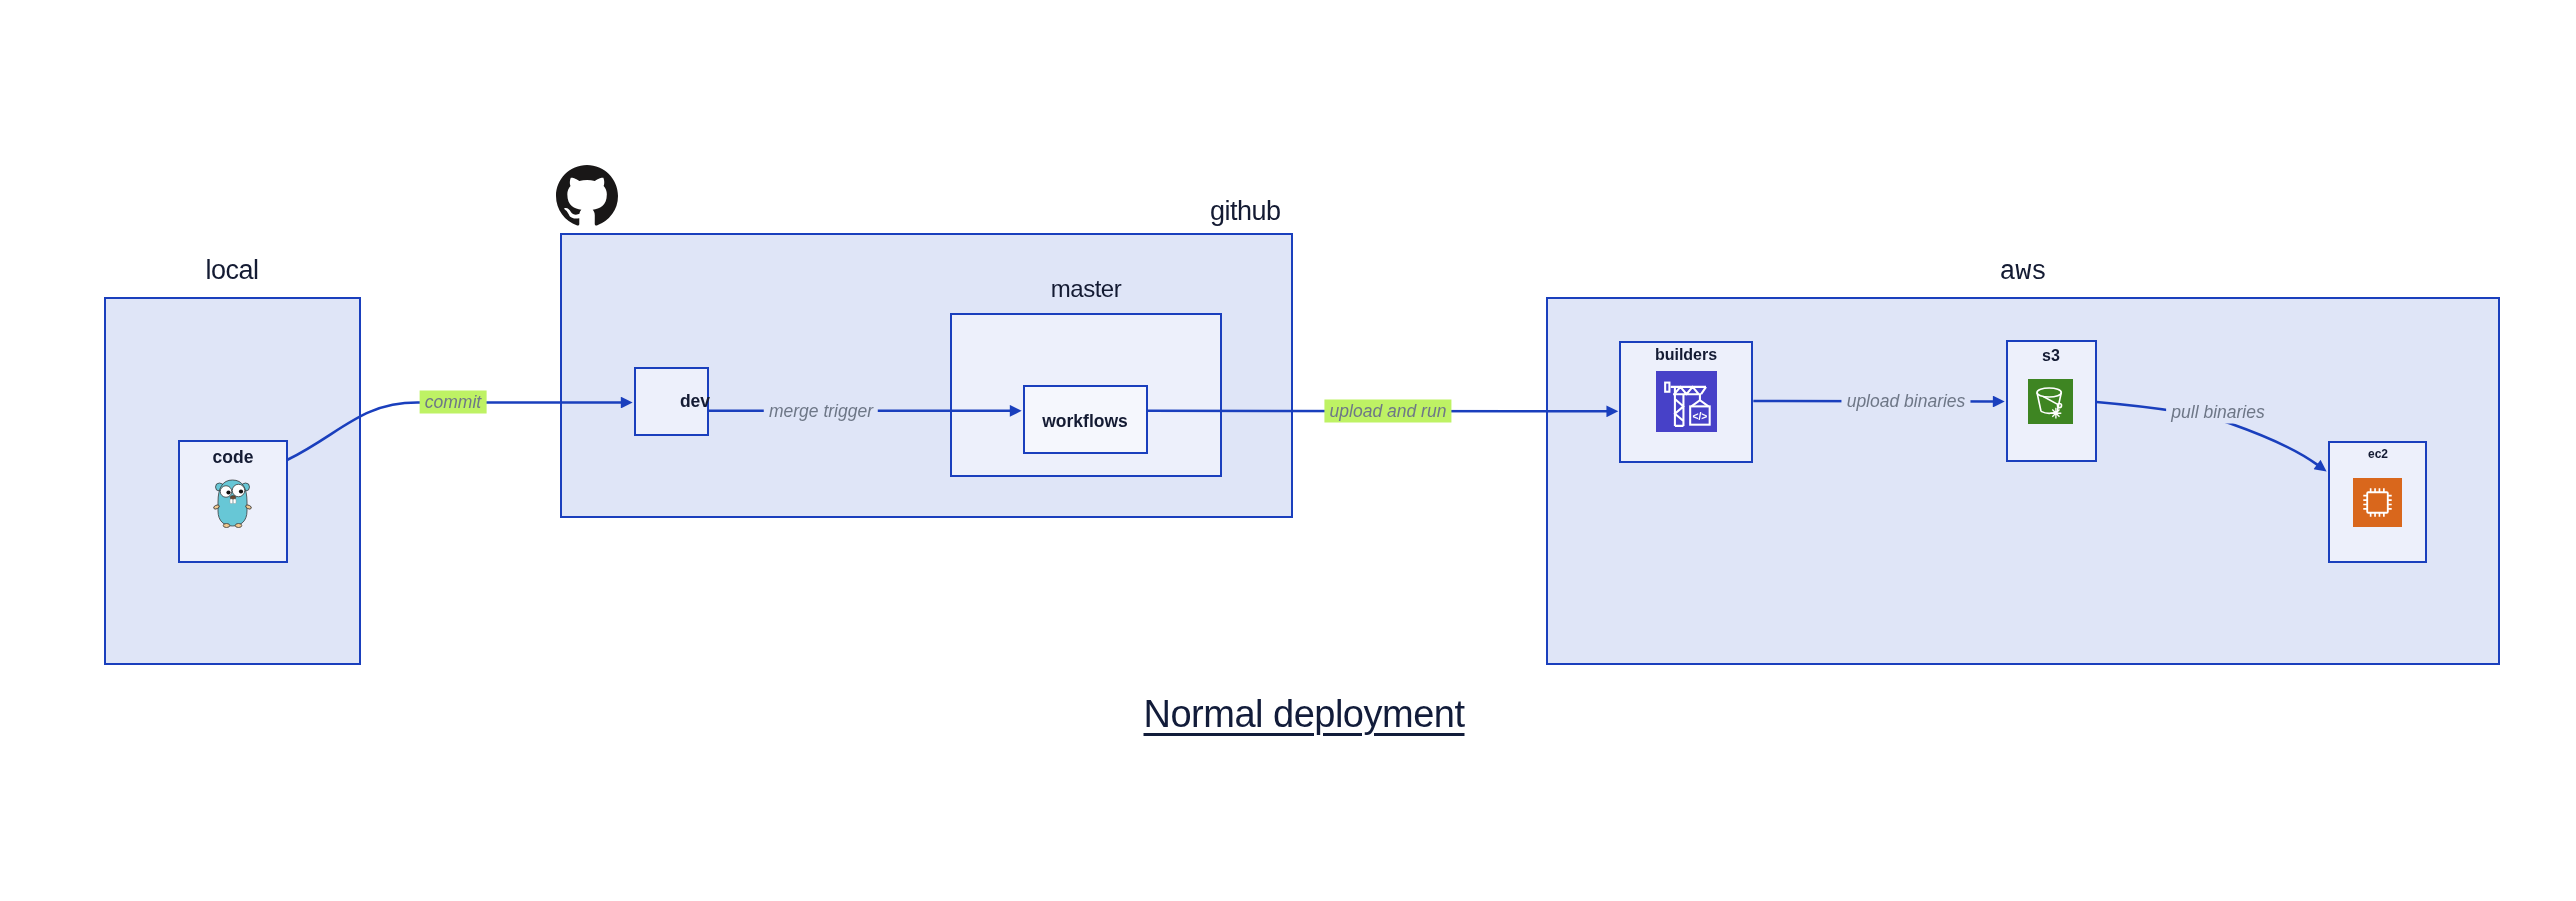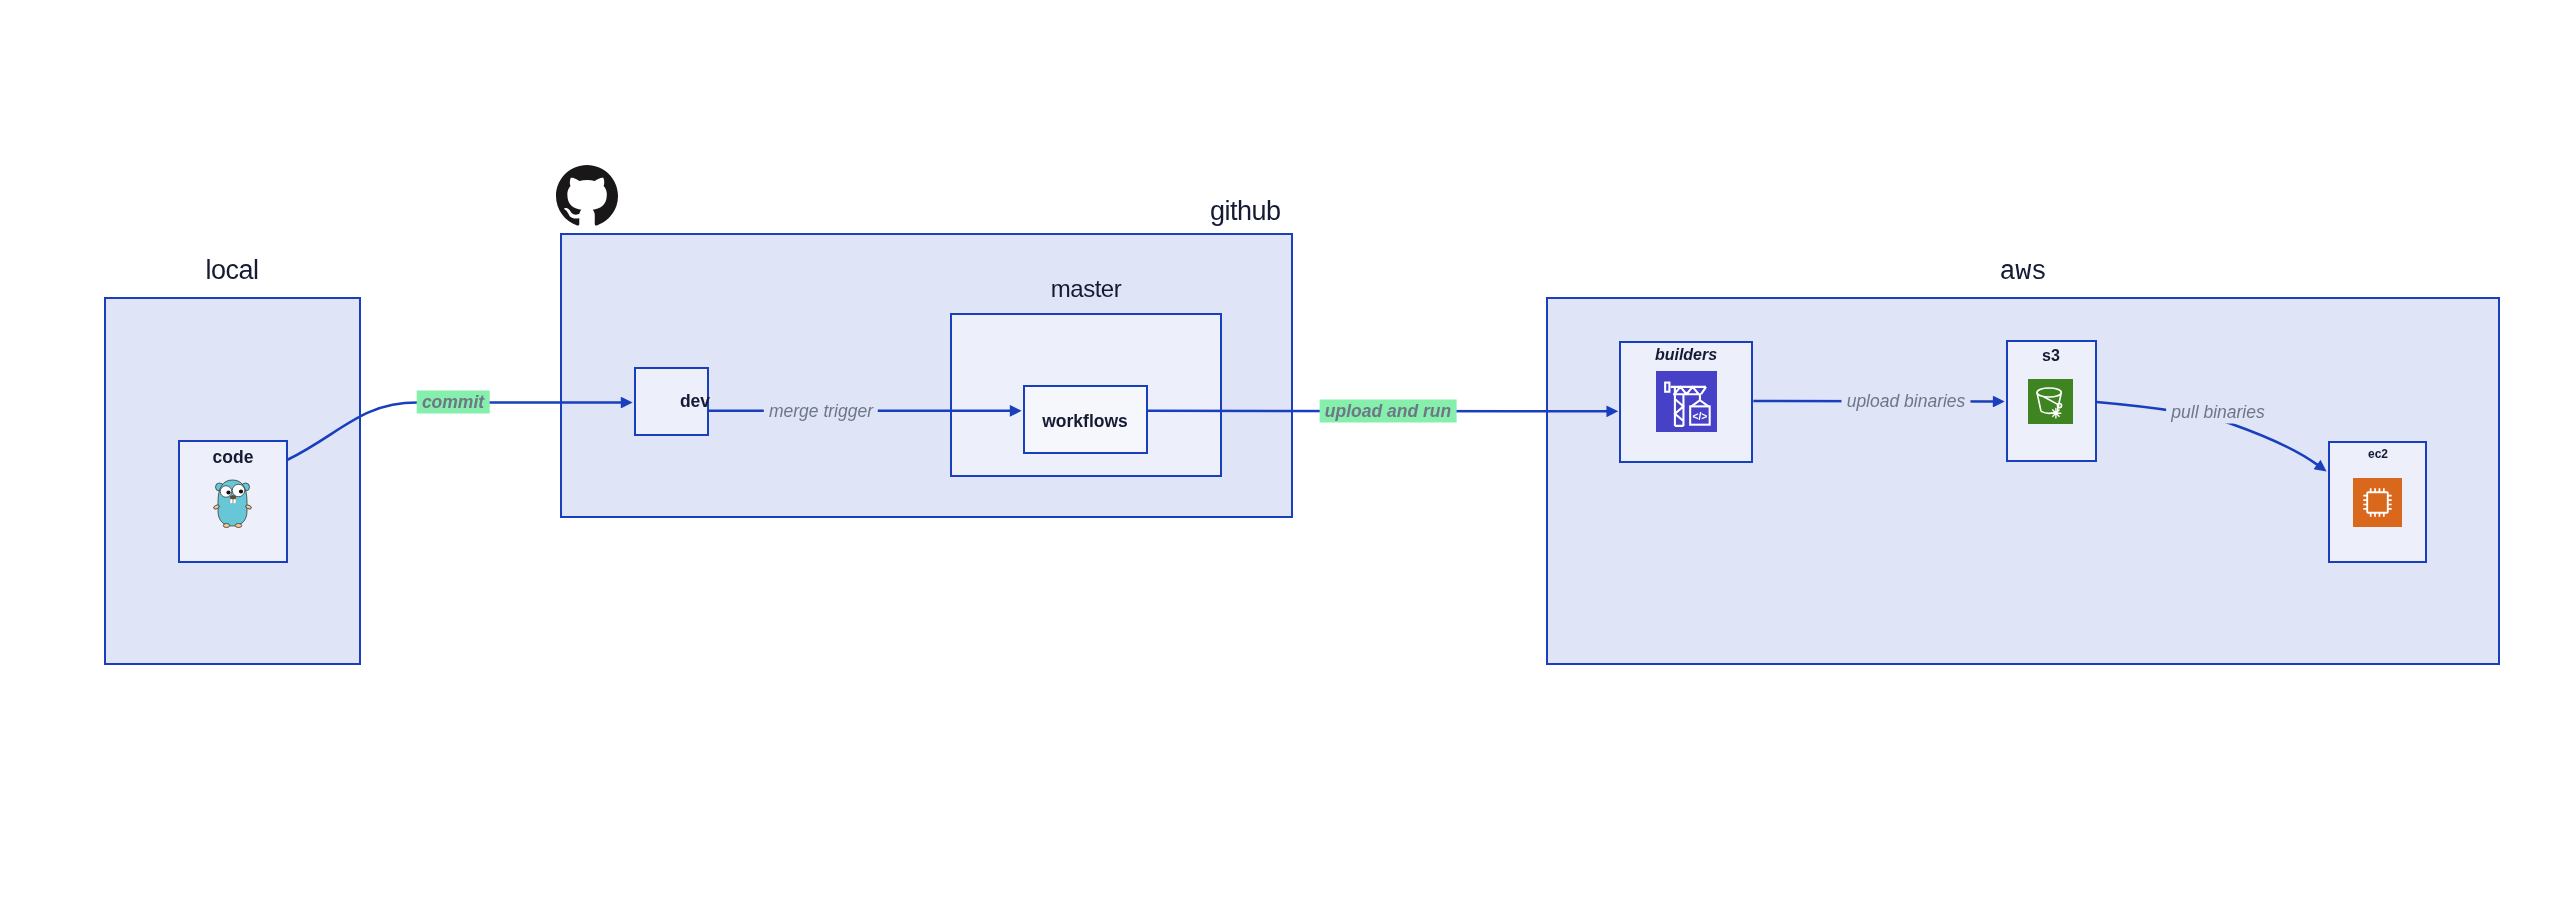--- a/index.html
+++ b/index.html
@@ -18,21 +18,21 @@
   .fill-outer{background:var(--fill-outer);}
   .fill-mid{background:var(--fill-mid);}
   .fill-inner{background:var(--fill-inner);}
   .glabel{position:absolute;color:var(--text-dark);font-size:27px;font-weight:400;
           letter-spacing:-0.5px;white-space:nowrap;}
   .glabel.center{transform:translateX(-50%);}
   .nlabel{position:absolute;color:var(--text-dark);font-weight:700;white-space:nowrap;
           transform:translateX(-50%);}
   .elabel{position:absolute;color:var(--text-gray);font-style:italic;font-size:17.5px;
           white-space:nowrap;transform:translate(-50%,-50%);padding:1px 5.2px;z-index:30;}
-  .elabel.on-white{background:#86efac;font-weight:bold;}
+  .elabel.on-white{background:#bef264;}
   .elabel.on-lav{background:var(--fill-outer);}
   .icon{position:absolute;}
   svg.edges{position:absolute;left:0;top:0;z-index:20;pointer-events:none;}
   .title{position:absolute;color:#121c3a;font-size:38px;letter-spacing:-0.5px;
          transform:translateX(-50%);text-decoration:underline;
          text-decoration-thickness:3.1px;text-underline-offset:6.2px;white-space:nowrap;}
 </style>
 </head>
 <body>
 
@@ -75,21 +75,21 @@
   <div class="glabel center" style="left:1086px;top:275px;font-size:24px;">master</div>
   <div class="box fill-mid" style="left:950px;top:313px;width:272px;height:164px;"></div>
 
   <div class="box fill-inner" style="left:1023px;top:385px;width:125px;height:69px;"></div>
   <div class="nlabel" style="left:1085px;top:411px;font-size:17.5px;">workflows</div>
 
   <div class="glabel center" style="left:2023px;top:257px;font-family:Liberation Mono, monospace;">aws</div>
   <div class="box fill-outer" style="left:1546px;top:297px;width:954px;height:368px;"></div>
 
   <div class="box fill-mid" style="left:1619px;top:341px;width:134px;height:122px;"></div>
-  <div class="nlabel" style="left:1686px;top:346px;font-size:16px;font-style:italic;">builders</div>
+  <div class="nlabel" style="left:1686px;top:346px;font-size:16px;">builders</div>
   <svg class="icon" style="left:1656px;top:371px;" width="61" height="61" viewBox="0 0 100 100">
     <rect x="0" y="0" width="100" height="100" fill="#4741c8"></rect>
     <g stroke="#ffffff" stroke-width="3.4" fill="none">
       <rect x="15" y="19" width="7" height="15"></rect>
       <path d="M24 26 H82 M28 38 H74 M30 38 L40 26 L50 38 L60 26 L70 38 M82 26 L74 38"></path>
       <path d="M31 26 V90 M45 38 V90 M31 46 L45 58 L31 70 L45 82 M31 90 H45"></path>
       <path d="M72 38 V48 M58 58 L72 48 L86 58"></path>
       <rect x="56" y="58" width="32" height="30"></rect>
     </g>
     <text x="72" y="80" font-family="Liberation Sans, sans-serif" font-size="17" font-weight="700" fill="#ffffff" text-anchor="middle">&lt;/&gt;</text>
@@ -137,15 +137,16 @@
       <path d="M 4069 780 C 4170 789 4270 801 4330 822 C 4395 845 4460 874 4498 902" marker-end="url(#arrow)"></path>
     </g>
   </svg>
 
   <div class="elabel on-white" style="left:453px;top:402px;">commit</div>
   <div class="elabel on-lav" style="left:821px;top:411px;">merge trigger</div>
   <div class="elabel on-white" style="left:1388px;top:411px;">upload and run</div>
   <div class="elabel on-lav" style="left:1906px;top:401px;">upload binaries</div>
   <div class="elabel on-lav" style="left:2218px;top:412px;">pull binaries</div>
 
+  <div class="title" style="left:1304px;top:693px;">Normal deployment</div>
 
 </div>
 
 
 </body></html>

